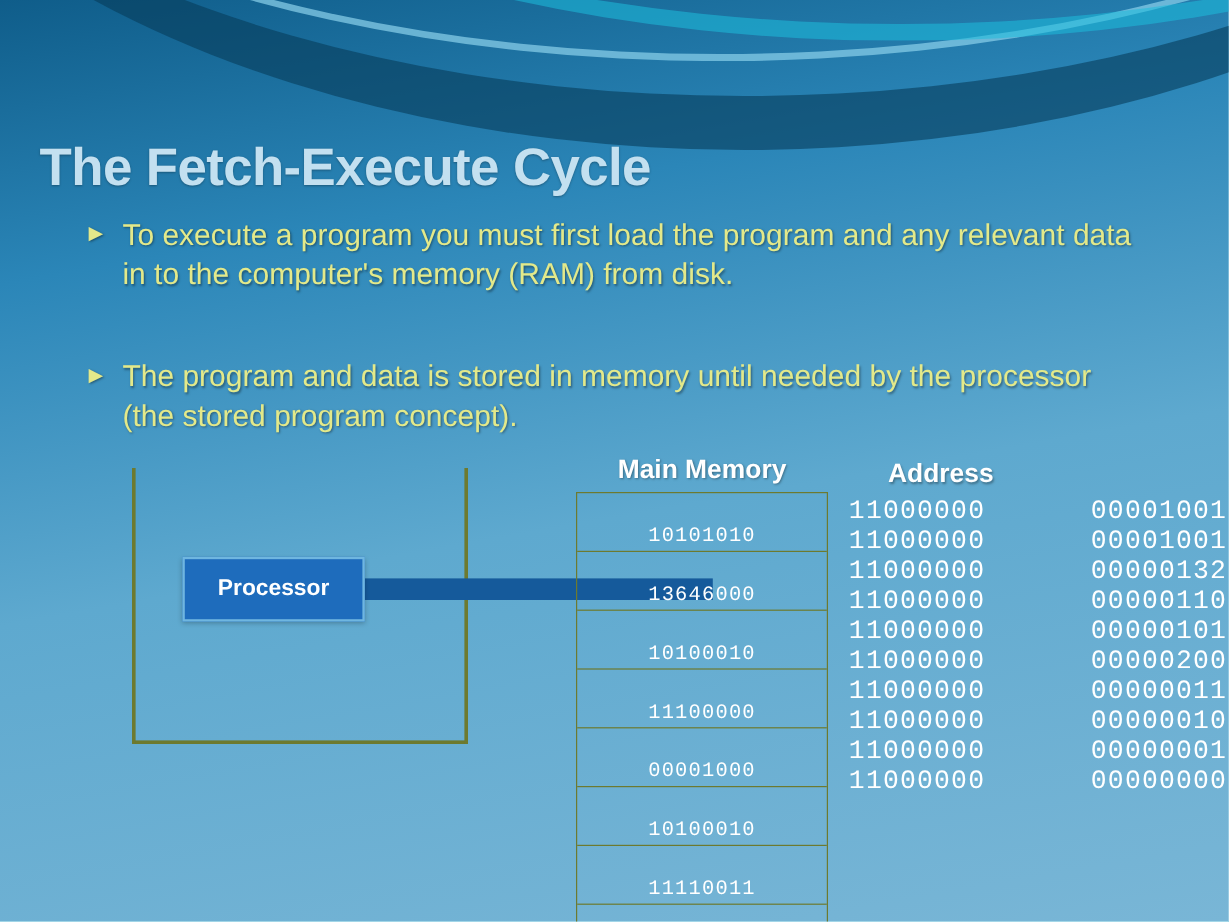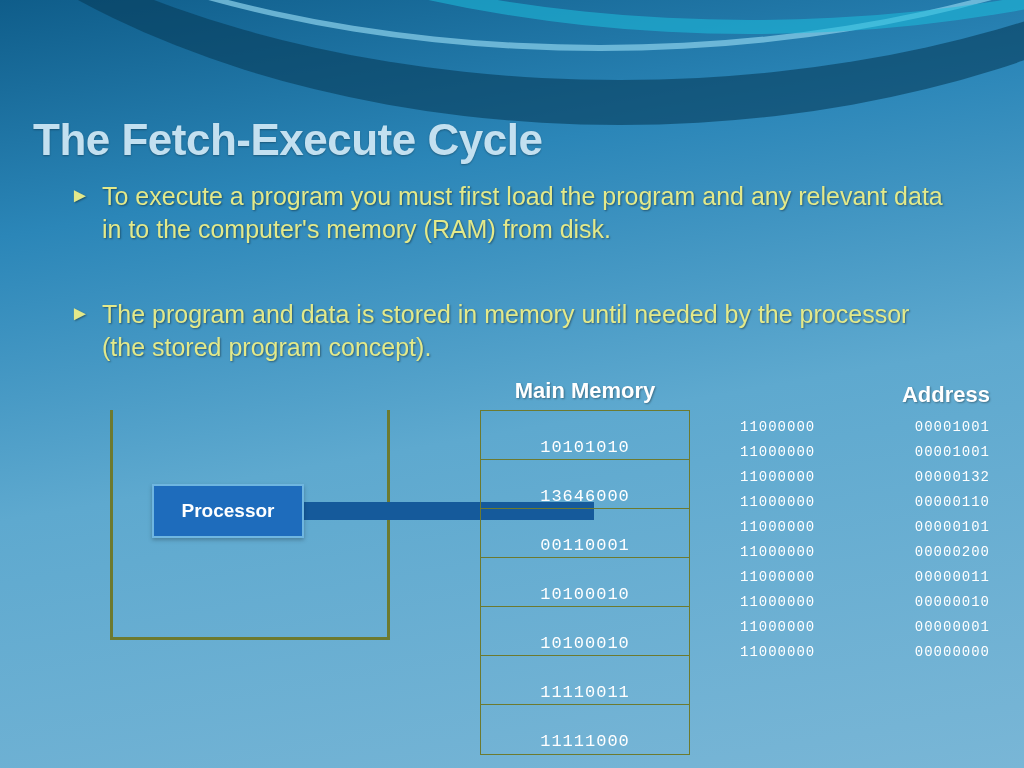--- a/index.html
+++ b/index.html
@@ -33,21 +33,21 @@
   .bullet { display: flex; margin-bottom: 52px; }
   .bullet .marker {
     flex: 0 0 32px; color: #e3e98a; font-size: 20px; line-height: 30px;
     text-shadow: 1px 1px 2px rgba(0,0,0,0.4);
   }
   .bullet .txt {
     flex: 1; color: #e3e98a; font-size: 25px; line-height: 33px;
     text-shadow: 1px 1px 2px rgba(0,0,0,0.4);
   }
 
-  .diagram { position: absolute; left: 110px; top: 410px; width: 276px; height: 230px; }
+  .diagram { position: absolute; left: 110px; top: 390px; width: 276px; height: 230px; }
   .bracket {
     position: absolute; left: 0; top: 0; width: 280px; height: 230px;
     border: 3px solid #6d7a2f; border-top: none;
   }
   .processor {
     position: absolute; left: 42px; top: 74px; width: 152px; height: 54px;
     background: #1e6cbc;
     border: 2px solid #6fb6e0;
     display: flex; align-items: center; justify-content: center;
     color: #ffffff; font-weight: bold; font-size: 19px;
@@ -68,25 +68,25 @@
     height: 25px; border-bottom: 1px solid #6d7a2f;
     color: #ffffff; font-family: "Courier New", monospace; font-size: 17px;
     display: flex; align-items: center; justify-content: center;
     letter-spacing: 1px;
     margin-top: 24px;
   }
   .cell:last-child { border-bottom: none; }
 
   .address-block { position: absolute; left: 740px; top: 382px; width: 250px; }
   .addr-title {
-    text-align: right; color: #ffffff; font-weight: bold; font-size: 22px;
+    text-align: left; color: #ffffff; font-weight: bold; font-size: 22px;
     margin-bottom: 6px; text-shadow: 1px 1px 2px rgba(0,0,0,0.35);
   }
   .addr-row {
-    color: #ffffff; font-family: "Courier New", monospace; font-size: 14px;
+    color: #ffffff; font-family: "Courier New", monospace; font-size: 22px;
     height: 25px; display: flex; align-items: center; justify-content: center;
     letter-spacing: 1px;
     gap: 44px;
   }
   .addr-row span.gap { display:inline-block; width: 18px; }
 </style>
 </head>
 <body>
 
 <div class="slide">
@@ -111,22 +111,23 @@
     <div class="bracket"></div>
     <div class="bus"></div>
     <div class="processor">Processor</div>
   </div>
 
   <div class="memory-block">
     <div class="mm-title">Main Memory</div>
     <div class="cells">
       <div class="cell">10101010</div>
       <div class="cell">13646000</div>
-      <div class="cell">00110001</div>
       <div class="cell">10100010</div>
+      <div class="cell">11100000</div>
+      <div class="cell">00001000</div>
       <div class="cell">10100010</div>
       <div class="cell">11110011</div>
       <div class="cell">11111000</div>
     </div>
   </div>
 
   <div class="address-block">
     <div class="addr-title">Address</div>
     <div class="addr-row">
         <span>11000000</span>

